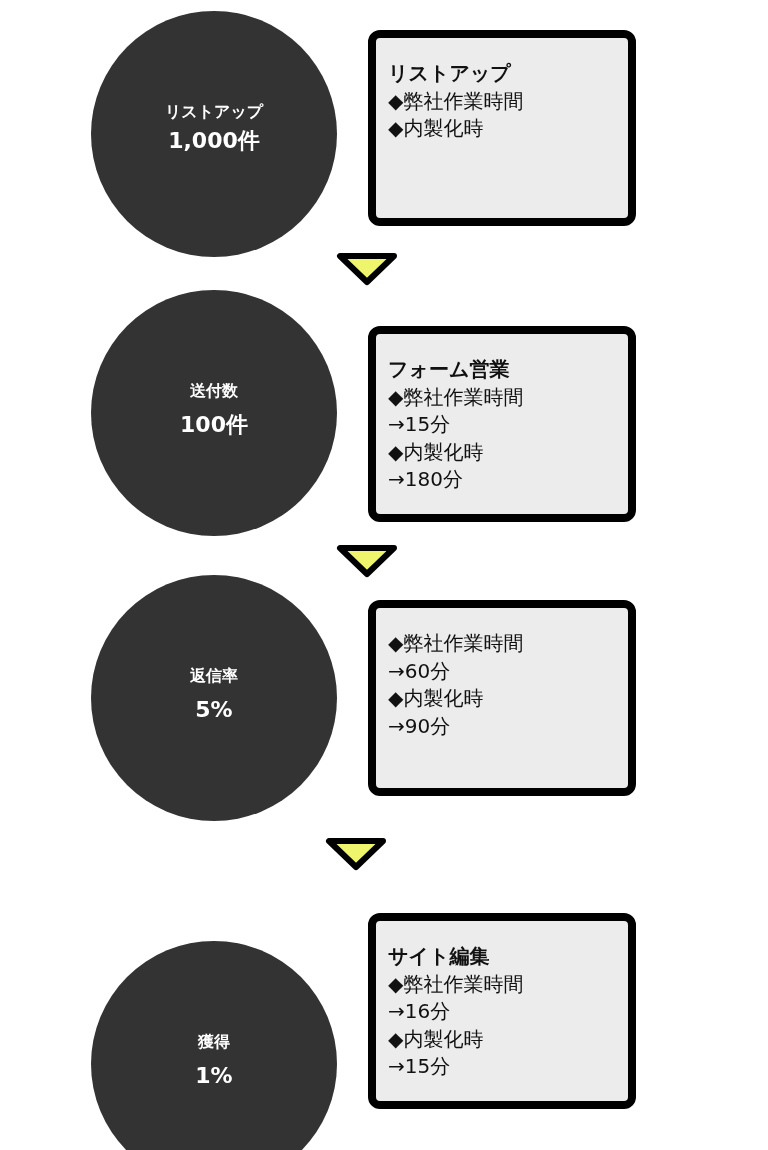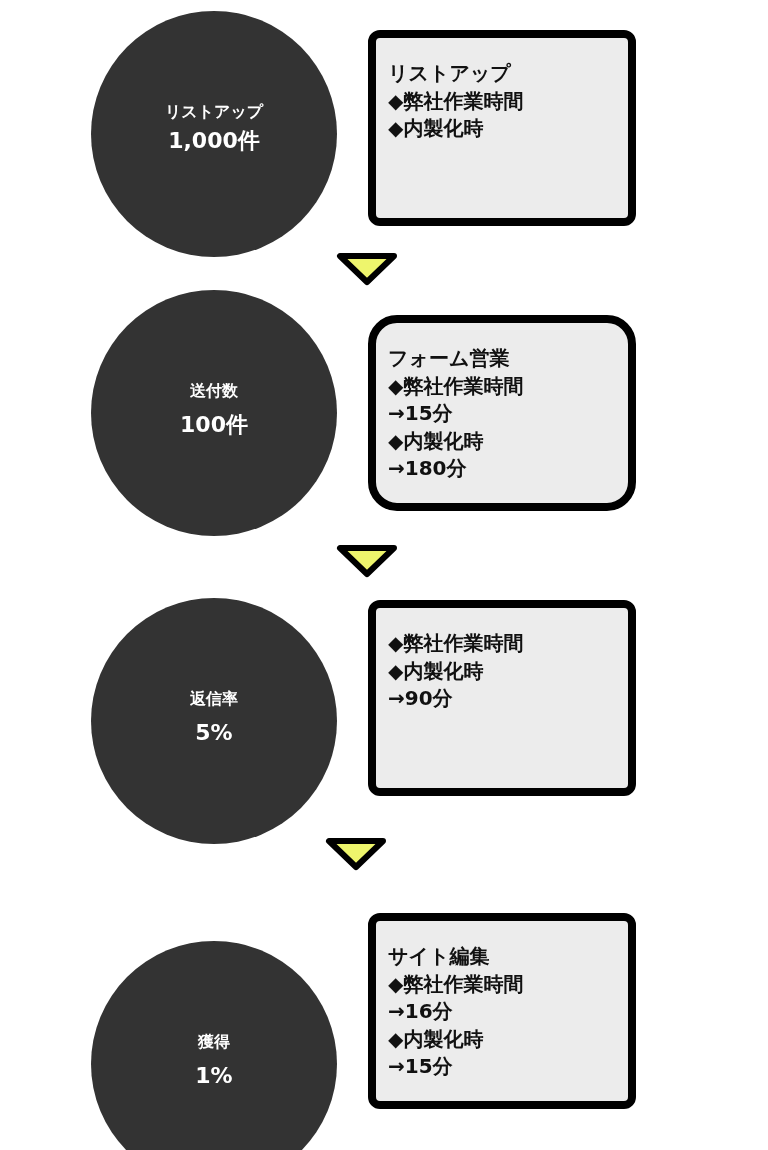--- a/index.html
+++ b/index.html
@@ -17,21 +17,21 @@
     .circle .label { font-size: 16px; line-height: 34px; margin-top: -10px; }
     .circle .label.small { font-size: 16px; line-height: 24px; }
     .circle .value { font-size: 22px; line-height: 34px; }
     .box {
       position: absolute; left: 368px; width: 252px; height: 180px;
       border: 8px solid #000000; border-radius: 12px; background: #ececec;
       box-sizing: content-box;
     }
     .box .inner { padding: 22px 0 0 12px; }
     .box .line {
-      font-size: 20px; line-height: 27.5px; font-weight: bold; color: #111111;
+      font-size: 20px; line-height: 27.5px; font-weight: normal; color: #111111;
       white-space: nowrap;
     }
     .box .line.title { font-weight: bold; }
     .tri { position: absolute; width: 66px; height: 36px; }
   </style>
 </head>
 <body>
 
 <div class="circle" style="left:91px; top:11px;">
   <div class="label small">リストアップ</div>
@@ -46,41 +46,42 @@
 </div>
 
 <svg class="tri" viewBox="0 0 66 36" style="left:334px; top:251px;">
   <polygon points="6,5 60,5 33,31" fill="#eef56c" stroke="#000000" stroke-width="6" stroke-linejoin="round"></polygon>
 </svg>
 
 <div class="circle" style="left:91px; top:290px;">
   <div class="label">送付数</div>
   <div class="value">100件</div>
 </div>
-<div class="box" style="top:315px;border-radius:29px;">
+<div class="box" style="top:326px;">
   <div class="inner">
     <div class="line title">フォーム営業</div>
     <div class="line">◆弊社作業時間</div>
     <div class="line">→15分</div>
     <div class="line">◆内製化時</div>
     <div class="line">→180分</div>
   </div>
 </div>
 
 <svg class="tri" viewBox="0 0 66 36" style="left:334px; top:543px;">
   <polygon points="6,5 60,5 33,31" fill="#eef56c" stroke="#000000" stroke-width="6" stroke-linejoin="round"></polygon>
 </svg>
 
-<div class="circle" style="left:91px; top:598px;">
+<div class="circle" style="left:91px; top:575px;">
   <div class="label">返信率</div>
   <div class="value">5%</div>
 </div>
 <div class="box" style="top:600px;">
   <div class="inner">
     <div class="line">◆弊社作業時間</div>
+    <div class="line">→60分</div>
     <div class="line">◆内製化時</div>
     <div class="line">→90分</div>
   </div>
 </div>
 
 <svg class="tri" viewBox="0 0 66 36" style="left:323px; top:836px;">
   <polygon points="6,5 60,5 33,31" fill="#eef56c" stroke="#000000" stroke-width="6" stroke-linejoin="round"></polygon>
 </svg>
 
 <div class="circle" style="left:91px; top:941px;">

